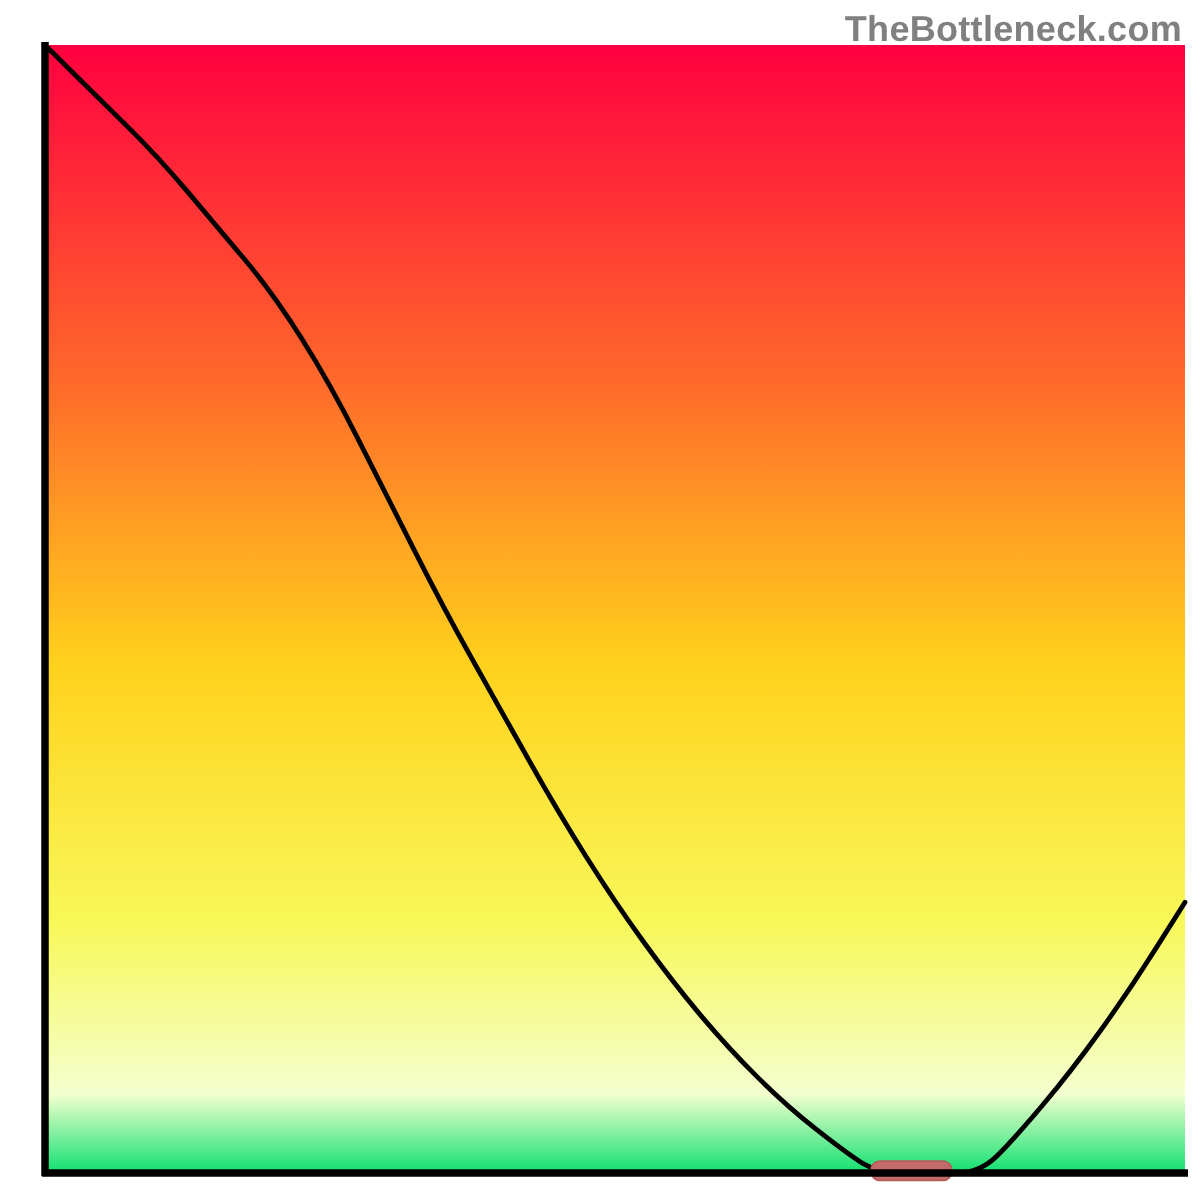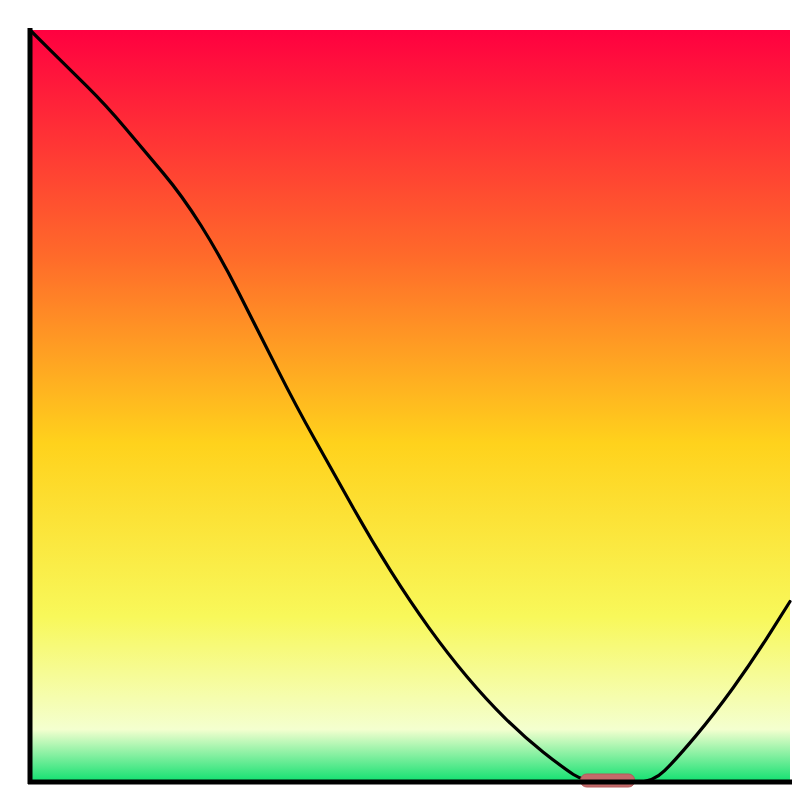--- a/index.html
+++ b/index.html
@@ -13,20 +13,21 @@
     font-weight: 600;
     color: #808080;
     letter-spacing: 0.2px;
   }
   svg.plot { position: absolute; left: 0; top: 0; width: 800px; height: 800px; display: block; }
 </style>
 </head>
 <body>
 
 <div class="wrap">
+  <div class="watermark">TheBottleneck.com</div>
   <svg class="plot" viewBox="0 0 800 800">
     <defs>
       <linearGradient id="bg-grad" x1="0" y1="0" x2="0" y2="1">
         <stop id="g0" offset="0%" stop-color="#ff0040"></stop>
         <stop id="g1" offset="30%" stop-color="#ff6a2a"></stop>
         <stop id="g2" offset="55%" stop-color="#ffd21c"></stop>
         <stop id="g3" offset="78%" stop-color="#f8f85a"></stop>
         <stop id="g4" offset="93%" stop-color="#f4ffcf"></stop>
         <stop id="g5" offset="100%" stop-color="#10e070"></stop>
       </linearGradient>

